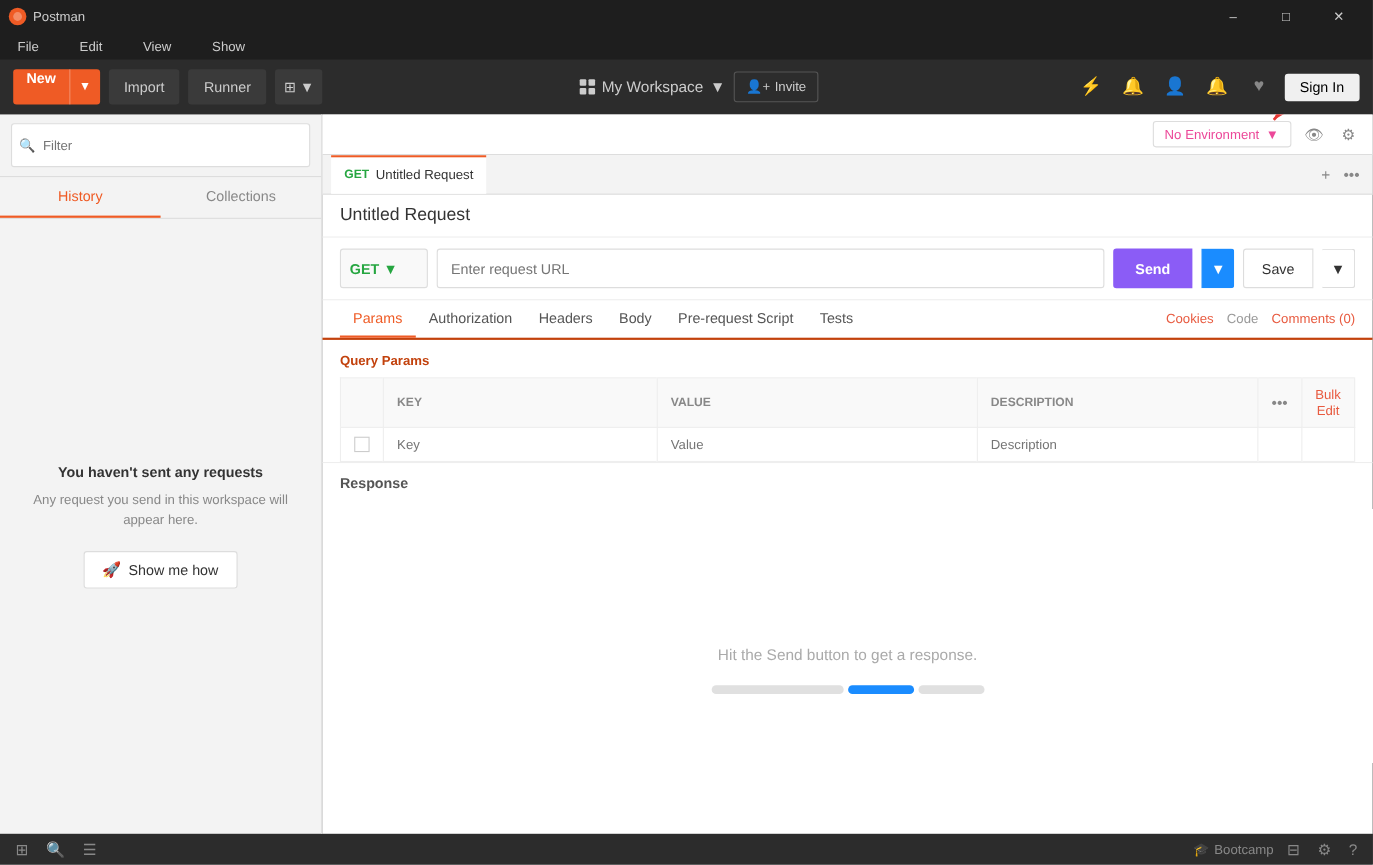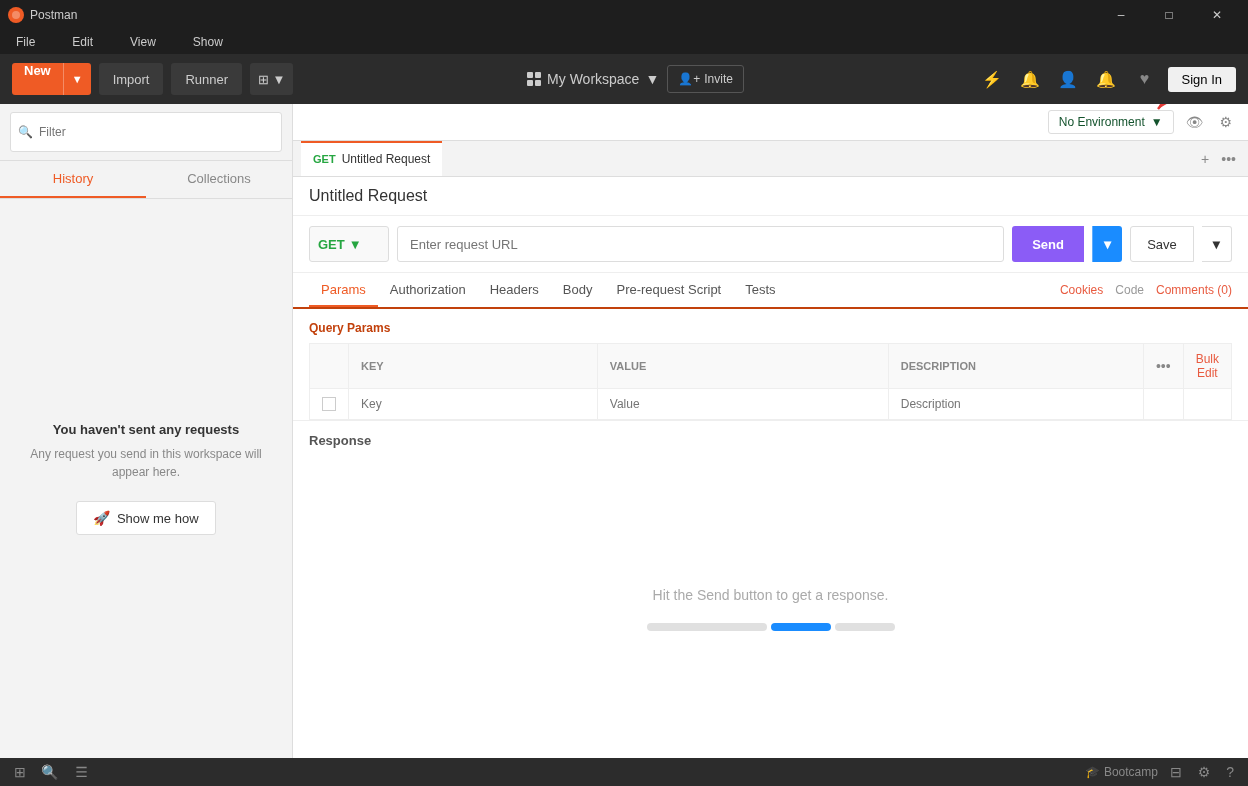--- a/index.html
+++ b/index.html
@@ -160,21 +160,21 @@
     .response-body { flex: 1; display: flex; flex-direction: column; align-items: center; justify-content: center; padding: 40px 16px; }
     .response-hint { font-size: 14px; color: #aaa; margin-bottom: 20px; }
     .response-bar-group { display: flex; gap: 4px; align-items: center; }
     .response-bar { height: 8px; border-radius: 4px; }
     .response-bar-gray1 { width: 120px; background: #e0e0e0; }
     .response-bar-blue { width: 60px; background: #1a8cff; }
     .response-bar-gray2 { width: 60px; background: #e0e0e0; }
 
     
     .env-bar { display: flex; align-items: center; gap: 8px; padding: 6px 12px; border-bottom: 1px solid #ddd; background: white; justify-content: flex-end; position: relative; }
-    .env-select { display: flex; align-items: center; gap: 6px; background: white; border: 1px solid #ddd; border-radius: 3px; padding: 4px 10px; font-size: 12px; color: #14532d; cursor: pointer; text-align: center; }
+    .env-select { display: flex; align-items: center; gap: 6px; background: white; border: 1px solid #ddd; border-radius: 3px; padding: 4px 10px; font-size: 12px; color: #ec4899; cursor: pointer; text-align: center; }
     .env-eye-btn { background: transparent; border: none; cursor: pointer; color: #888; font-size: 14px; padding: 4px; }
     .env-gear-btn { background: transparent; border: none; cursor: pointer; color: #888; font-size: 14px; padding: 4px; }
 
     
     .bottom-bar {
       height: 28px;
       background: #2c2c2c;
       display: flex;
       align-items: center;
       padding: 0 10px;

